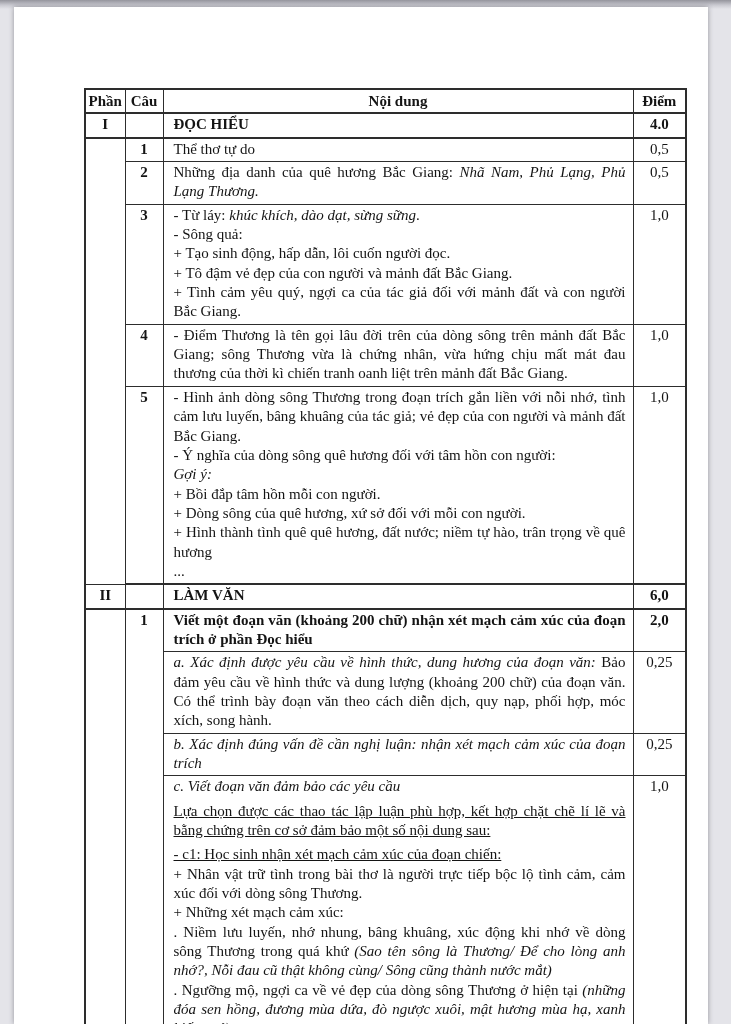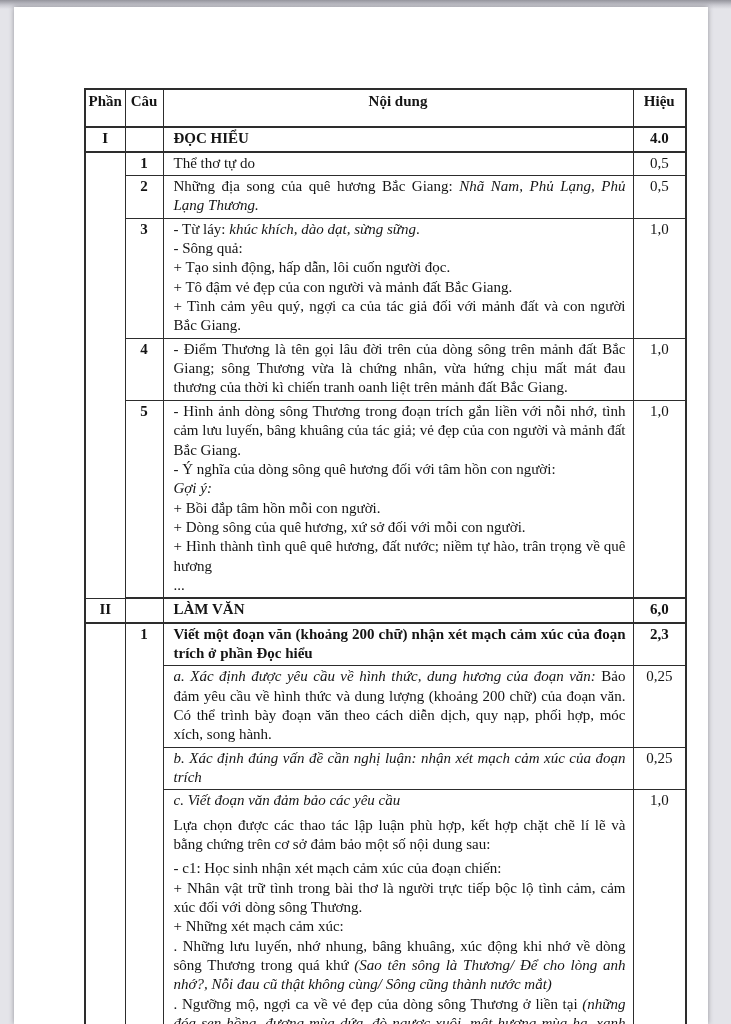--- a/index.html
+++ b/index.html
@@ -22,49 +22,49 @@
     position:absolute; left:70px; top:81px; width:601px;
     border-collapse:collapse; table-layout:fixed;
     font-size:15px; line-height:1.29; color:#141414;
     border:2px solid #2d2d2d;
   }
   col.c-phan  { width:40px; }
   col.c-cau   { width:38px; }
   col.c-noidung { width:470px; }
   col.c-diem  { width:53px; }
   th, td { border:1px solid #2d2d2d; vertical-align:top; padding:1px 2px 2px; }
-  th { font-weight:bold; text-align:center; border-bottom-width:2px; padding:2px 0 15px; }
+  th { font-weight:bold; text-align:center; border-bottom-width:2px; padding:2px 0 1px; }
   td.phan, td.cau { text-align:center; font-weight:bold; }
   td.content { text-align:justify; padding:1px 7px 2px 10px; }
   td.diem { text-align:center; }
   td.bold { font-weight:bold; }
   tr.thick > td { border-bottom-width:2px; }
   .para { margin:0; }
-  .para.sp { margin-top:5px; }
+  .para.sp { margin-top:5px;text-decoration:underline; }
   .seg-i { font-style:italic; }
   .seg-b { font-weight:bold; }
 </style>
 </head>
 <body>
 
 <div class="canvas">
   <div class="page">
     <table class="grading">
       <colgroup>
         <col class="c-phan">
           <col class="c-cau">
           <col class="c-noidung">
           <col class="c-diem">
       </colgroup>
       <thead>
         <tr id="head-row">
             <th>Phần</th>
             <th>Câu</th>
             <th>Nội dung</th>
-            <th>Hiệu</th>
+            <th>Điểm</th>
           </tr>
       </thead>
       <tbody id="table-body">
           <tr class="thick">
             <td class="phan">I</td>
             <td class="cau"></td>
             <td class="content">
               <div class="para"><span class="seg-b">ĐỌC HIỂU</span></div>
             </td>
             <td class="diem bold">4.0</td>
@@ -73,21 +73,21 @@
             <td class="phan" rowspan="5"></td>
             <td class="cau">1</td>
             <td class="content">
               <div class="para"><span class="">Thể thơ tự do</span></div>
             </td>
             <td class="diem">0,5</td>
           </tr>
           <tr>
             <td class="cau">2</td>
             <td class="content">
-              <div class="para"><span class="">Những địa song của quê hương Bắc Giang: </span><span class="seg-i ">Nhã Nam, Phủ Lạng, Phủ Lạng Thương.</span></div>
+              <div class="para"><span class="">Những địa danh của quê hương Bắc Giang: </span><span class="seg-i ">Nhã Nam, Phủ Lạng, Phủ Lạng Thương.</span></div>
             </td>
             <td class="diem">0,5</td>
           </tr>
           <tr>
             <td class="cau">3</td>
             <td class="content">
               <div class="para"><span class="">- Từ láy: </span><span class="seg-i ">khúc khích, dào dạt, sừng sững</span><span class="">.</span></div>
               <div class="para"><span class="">- Sông quả:</span></div>
               <div class="para"><span class="">+ Tạo sinh động, hấp dẫn, lôi cuốn người đọc.</span></div>
               <div class="para"><span class="">+ Tô đậm vẻ đẹp của con người và mảnh đất Bắc Giang.</span></div>
@@ -122,42 +122,42 @@
               <div class="para"><span class="seg-b">LÀM VĂN</span></div>
             </td>
             <td class="diem bold">6,0</td>
           </tr>
           <tr>
             <td class="phan" rowspan="5"></td>
             <td class="cau" rowspan="5">1</td>
             <td class="content">
               <div class="para"><span class="seg-b">Viết một đoạn văn (khoảng 200 chữ) nhận xét mạch cảm xúc của đoạn trích ở phần Đọc hiểu</span></div>
             </td>
-            <td class="diem bold">2,3</td>
+            <td class="diem bold">2,0</td>
           </tr>
           <tr>
             <td class="content">
               <div class="para"><span class="seg-i ">a. Xác định được yêu cầu về hình thức, dung hương của đoạn văn: </span><span class="">Bảo đảm yêu cầu về hình thức và dung lượng (khoảng 200 chữ) của đoạn văn. Có thể trình bày đoạn văn theo cách diễn dịch, quy nạp, phối hợp, móc xích, song hành.</span></div>
             </td>
             <td class="diem">0,25</td>
           </tr>
           <tr>
             <td class="content">
               <div class="para"><span class="seg-i ">b. Xác định đúng vấn đề cần nghị luận: nhận xét mạch cảm xúc của đoạn trích</span></div>
             </td>
             <td class="diem">0,25</td>
           </tr>
           <tr>
             <td class="content">
               <div class="para"><span class="seg-i ">c. Viết đoạn văn đảm bảo các yêu cầu</span></div>
               <div class="para sp"><span class="">Lựa chọn được các thao tác lập luận phù hợp, kết hợp chặt chẽ lí lẽ và bằng chứng trên cơ sở đảm bảo một số nội dung sau:</span></div>
               <div class="para sp"><span class="">- c1: Học sinh nhận xét mạch cảm xúc của đoạn chiến:</span></div>
               <div class="para"><span class="">+ Nhân vật trữ tình trong bài thơ là người trực tiếp bộc lộ tình cảm, cảm xúc đối với dòng sông Thương.</span></div>
               <div class="para"><span class="">+ Những xét mạch cảm xúc:</span></div>
-              <div class="para"><span class="">. Những lưu luyến, nhớ nhung, bâng khuâng, xúc động khi nhớ về dòng sông Thương trong quá khứ </span><span class="seg-i ">(Sao tên sông là Thương/ Để cho lòng anh nhớ?, Nỗi đau cũ thật không cùng/ Sông cũng thành nước mắt)</span></div>
-              <div class="para"><span class="">. Ngưỡng mộ, ngợi ca về vẻ đẹp của dòng sông Thương ở liền tại </span><span class="seg-i ">(những đóa sen hồng, đương mùa dứa, đò ngược xuôi, mật hương mùa hạ, xanh biếc quá)</span></div>
+              <div class="para"><span class="">. Niềm lưu luyến, nhớ nhung, bâng khuâng, xúc động khi nhớ về dòng sông Thương trong quá khứ </span><span class="seg-i ">(Sao tên sông là Thương/ Để cho lòng anh nhớ?, Nỗi đau cũ thật không cùng/ Sông cũng thành nước mắt)</span></div>
+              <div class="para"><span class="">. Ngưỡng mộ, ngợi ca về vẻ đẹp của dòng sông Thương ở hiện tại </span><span class="seg-i ">(những đóa sen hồng, đương mùa dứa, đò ngược xuôi, mật hương mùa hạ, xanh biếc quá)</span></div>
             </td>
             <td class="diem">1,0</td>
           </tr>
         </tbody>
     </table>
   </div>
 </div>
 
 </body></html>

